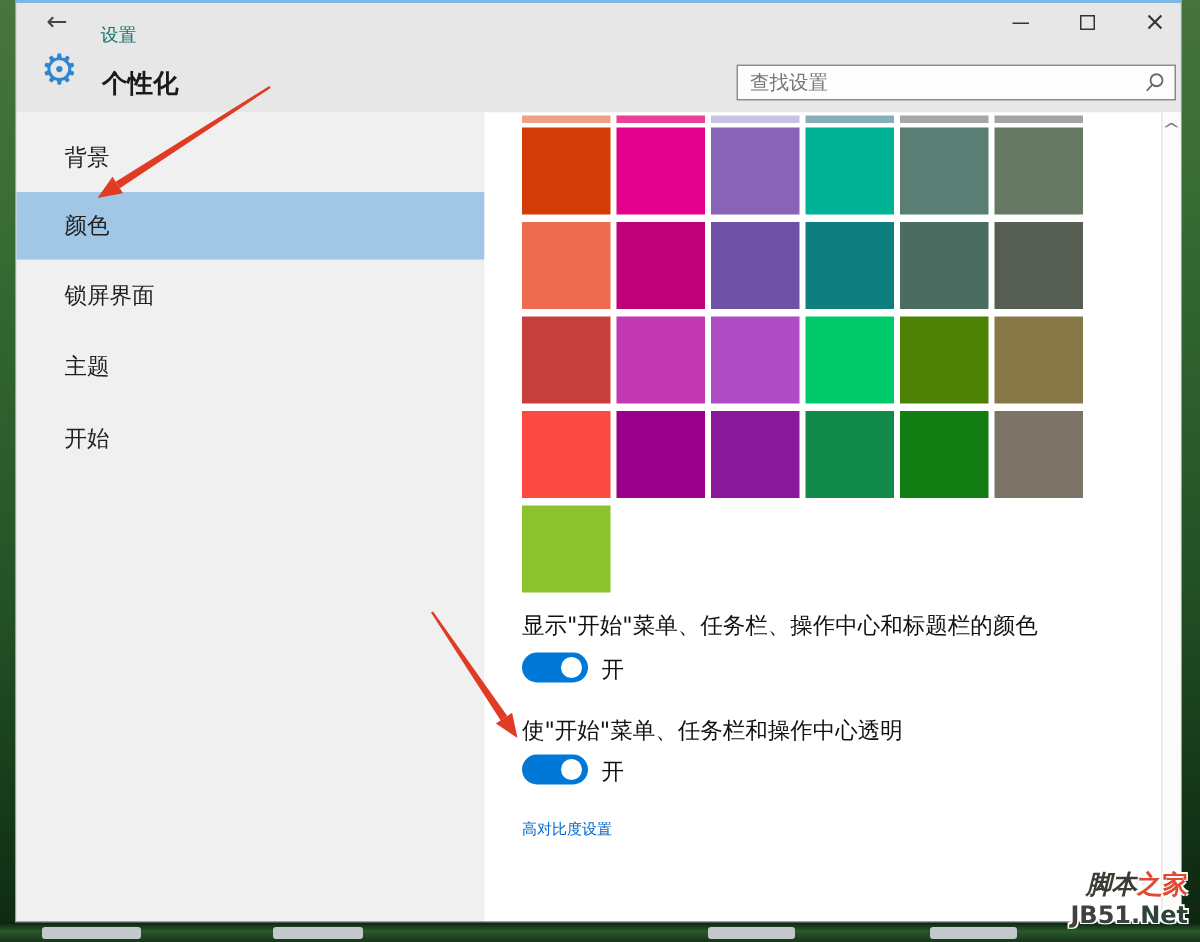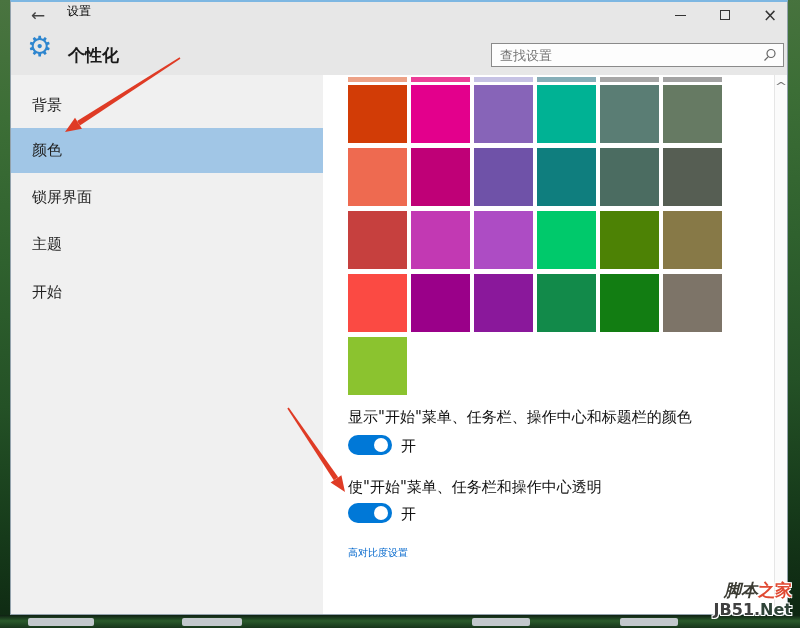--- a/index.html
+++ b/index.html
@@ -8,37 +8,37 @@
     position:relative;
     font-family:"DejaVu Sans","Liberation Sans",sans-serif;
     background:linear-gradient(178deg,#4a7440 0%,#3c6e36 18%,#2f612e 40%,#245126 62%,#163a1a 82%,#0c2410 100%);
   }
   .window {
     position:absolute; left:10px; top:0; width:778px; height:615px;
     background:#ffffff; border:1px solid #93a2ac; border-top:2px solid #7db7e2;
   }
   .chrome { position:absolute; left:0; top:0; width:100%; height:73px; background:#e7e7e7; }
   .back-btn { position:absolute; left:14px; top:3px; font-size:17px; color:#444; width:26px; text-align:center; cursor:default; }
-  .win-title { position:absolute; left:56px; top:1px; font-size:12px; color:#000000; }
+  .win-title { position:absolute; left:56px; top:13px; font-size:12px; color:#0f766e; }
   .winbtn { position:absolute; top:0; width:34px; height:26px; display:flex; align-items:center; justify-content:center; color:#333; }
   .wb-min { left:652px; } .wb-max { left:697px; } .wb-close { left:742px; font-size:17px; line-height:1; }
   .minbar { width:11px; height:0; border-top:1px solid #333; }
   .maxbox { width:10px; height:10px; border:1px solid #333; }
   .gear { position:absolute; left:16px; top:31px; font-size:28px; line-height:1; color:#2e86cf; }
   .page-title { position:absolute; left:57px; top:42px; font-size:17px; font-weight:700; color:#1a1a1a; }
   .searchbox {
     position:absolute; left:480px; top:41px; width:293px; height:24px;
     background:#fdfdfd; border:1px solid #8a8a8a; display:flex; align-items:center; padding:0 6px 0 8px;
   }
   .searchbox input {
     flex:1; border:none; outline:none; background:transparent; font-size:13px; color:#444;
     font-family:"DejaVu Sans","Liberation Sans",sans-serif;
   }
   .sidebar { position:absolute; left:0; top:73px; width:312px; bottom:0; background:#f0f0f0; }
-  .side-item { position:absolute; left:0; width:312px; height:34px; display:flex; align-items:center; padding-left:21px; font-size:15px; color:#1f1f1f; cursor:default; }
+  .side-item { position:absolute; left:0; width:312px; height:34px; display:flex; align-items:center; padding-left:32px; font-size:15px; color:#1f1f1f; cursor:default; }
   .side-item.selected { height:45px; background:#a1c6e6; }
   .main { position:absolute; left:312px; top:73px; right:0; bottom:0; background:#ffffff; }
   .scrollbar { position:absolute; right:0; top:73px; width:13px; bottom:0; background:#fbfbfb; border-left:1px solid #e6e6e6; }
   .scroll-up { position:absolute; top:6px; left:0; width:100%; text-align:center; font-size:10px; color:#777; transform:scaleX(1.5); }
   .color-grid { position:absolute; left:337px; top:75px; width:380px; height:320px; }
   .strip { position:absolute; top:0; height:5px; width:59px; }
   .swatch { position:absolute; width:59px; height:58px; cursor:pointer; }
   .setting-label { position:absolute; left:337px; font-size:15px; color:#111; white-space:nowrap; }
   .toggle { position:absolute; left:337px; width:44px; height:20px; border-radius:10px; background:#0078d7; cursor:pointer; }
   .toggle .knob { position:absolute; right:4px; top:3px; width:14px; height:14px; border-radius:50%; background:#fff; }

